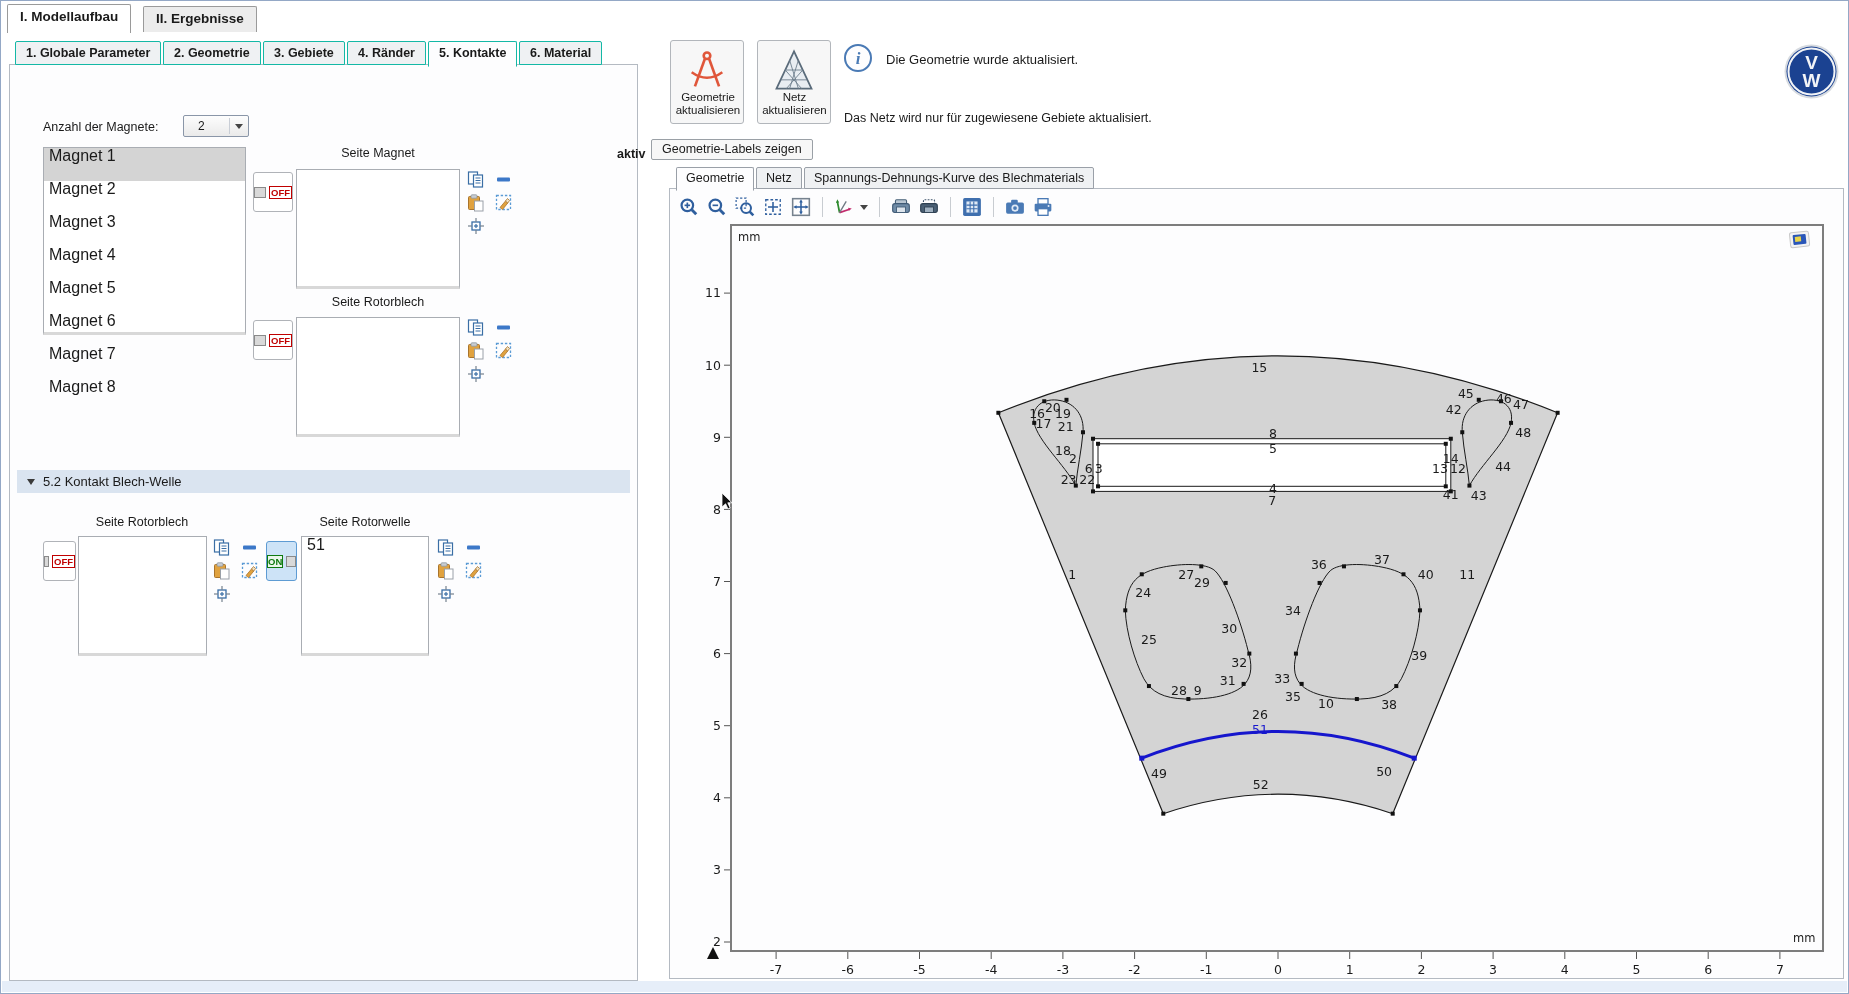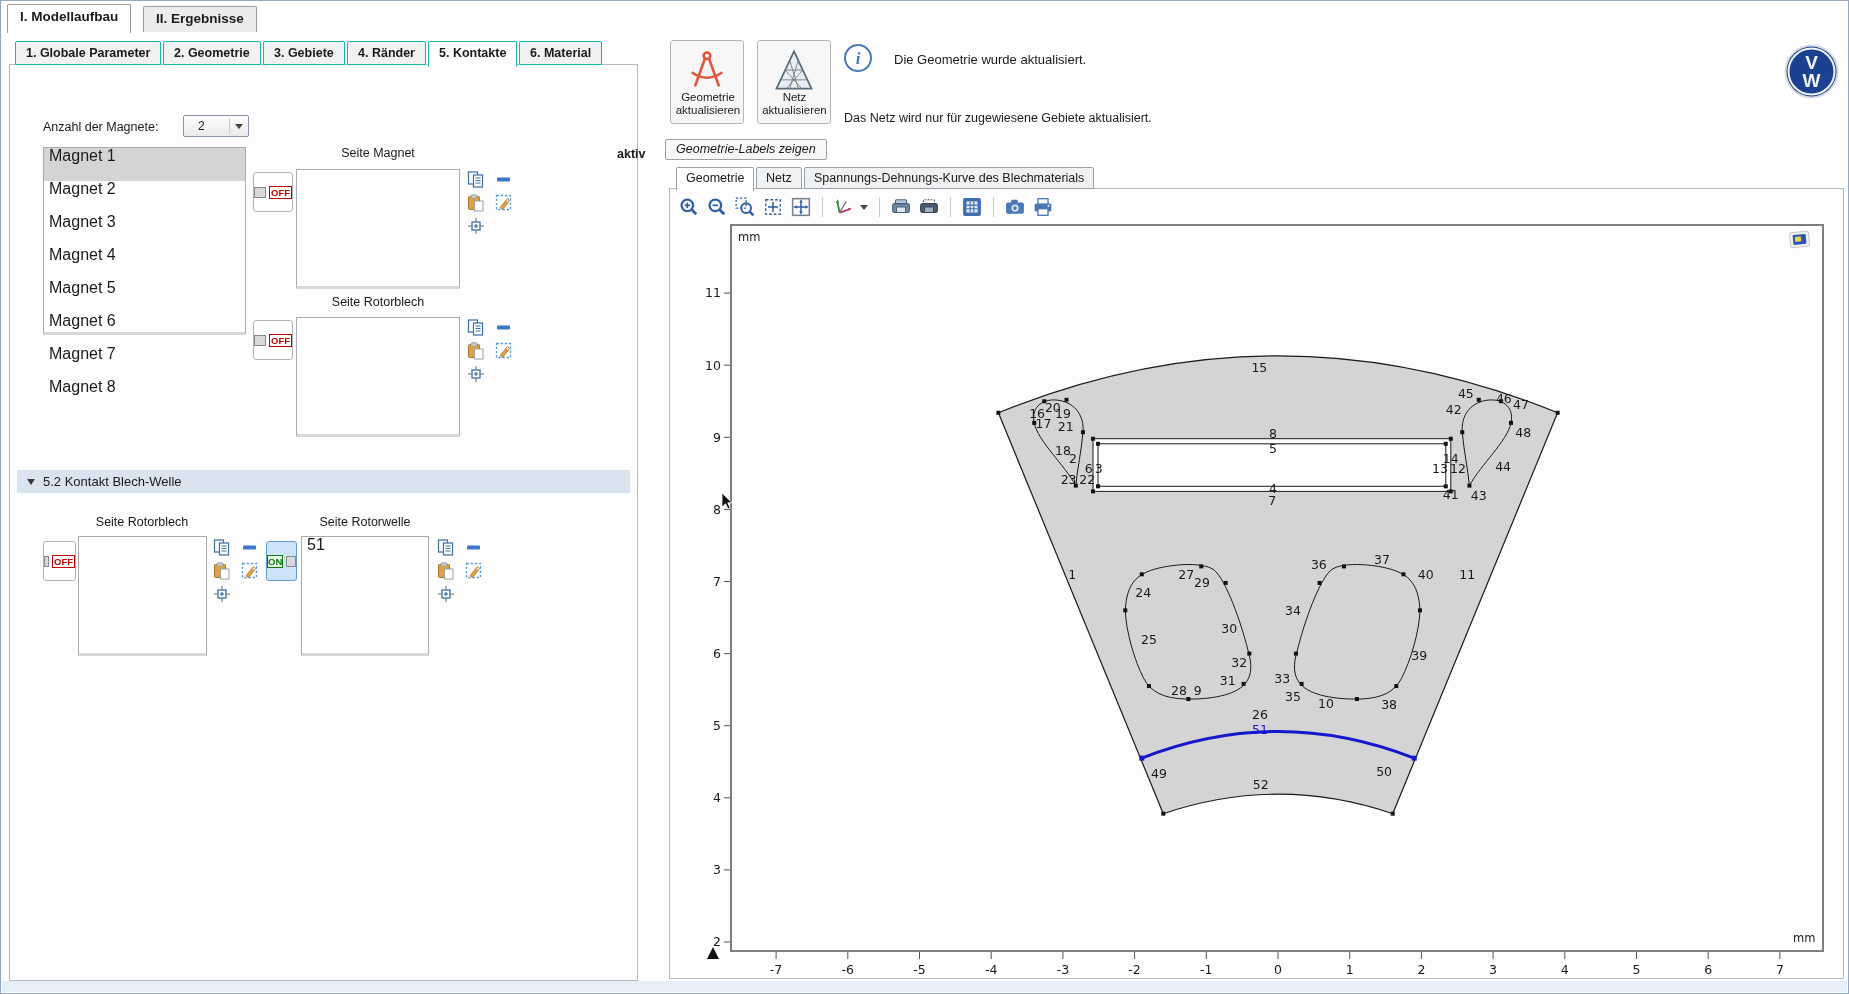--- a/index.html
+++ b/index.html
@@ -45,21 +45,21 @@
   .icon-cluster .ic { width:18px; height:18px; cursor:default; }
 
   .aktiv { position:absolute; font-size:12.5px; font-weight:bold;margin-left:32px; }
 
   
   .bigbtn { position:absolute; width:74px; height:84px; background:#f7f7f7; border:1px solid #b2b6bb; border-radius:3px;
             font-size:11.5px; text-align:center; padding-top:6px; }
   .bigbtn .cap { position:absolute; bottom:6px; left:0; right:0; line-height:13px; }
   .smallbtn { position:absolute; height:21px; background:#f7f7f7; border:1px solid #9aa0a6; border-radius:2px; font-size:12.5px; line-height:19px; padding:0 10px; }
 
-  .infotext  { position:absolute; font-size:13px;margin-left:8px; }
+  .infotext  { position:absolute; font-size:13px; }
   .infotext2 { position:absolute; font-size:12.5px; }
 
   .viewtab { position:absolute; top:166px; height:22px; line-height:21px; padding:0 9px; font-size:12.5px;
              background:#eff1f3; border:1px solid #9aa0a8; border-radius:2px 2px 0 0; z-index:2; }
   .viewtab.active { background:#fdfdfe; height:24px; border-bottom:1px solid #fdfdfe; z-index:4; }
 
   #right-panel { position:absolute; left:668px; top:187px; width:1175px; height:791px; background:#fdfdfe; border:1px solid #b4bac2; }
 
   #gfx-toolbar { position:absolute; left:678px; top:192px; height:28px; display:flex; align-items:center; gap:8px; }
   #gfx-toolbar .tbi { width:20px; height:20px; display:inline-block; }
@@ -281,21 +281,21 @@
 aktualisieren</div>
   </div>
 
   <svg class="abs" style="left:842px;top:42px;" width="30" height="30" viewBox="0 0 30 30">
     <circle cx="15" cy="15" r="13" fill="#fdfdfe" stroke="#4a7ab5" stroke-width="2"></circle>
     <text x="15" y="21" text-anchor="middle" font-family="Liberation Serif, serif" font-style="italic" font-weight="bold" font-size="17" fill="#4a7ab5">i</text>
   </svg>
   <div class="infotext" style="left:885px;top:51px;">Die Geometrie wurde aktualisiert.</div>
   <div class="infotext2" style="left:843px;top:110px;">Das Netz wird nur für zugewiesene Gebiete aktualisiert.</div>
 
-  <div class="smallbtn" style="left:664px;top:138px;font-style:italic;">Geometrie-Labels zeigen</div>
+  <div class="smallbtn" style="left:650px;top:138px;">Geometrie-Labels zeigen</div>
 
   <div id="viewtabs">
       <div class="viewtab active" style="left: 675px;">Geometrie</div>
       <div class="viewtab" style="left: 755px;">Netz</div>
       <div class="viewtab" style="left: 803px;">Spannungs-Dehnungs-Kurve des Blechmaterials</div>
     </div>
   <div id="right-panel"></div>
 
   <div id="gfx-toolbar">
     <svg class="tbi" viewBox="0 0 18 18">

